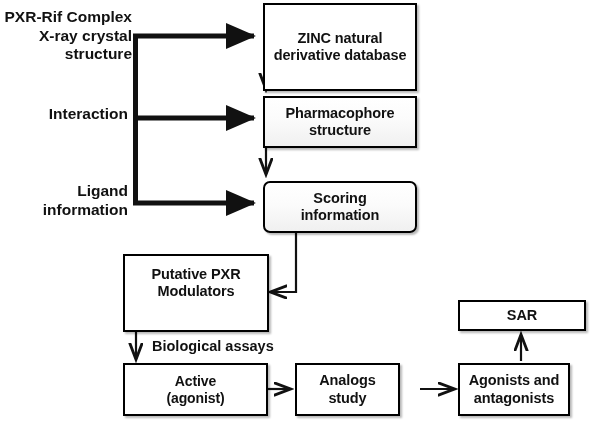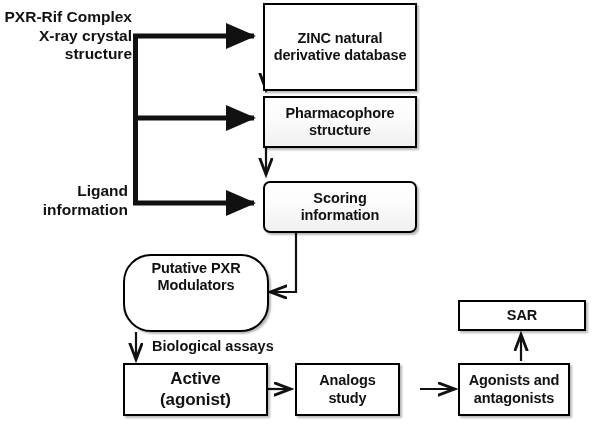--- a/index.html
+++ b/index.html
@@ -84,44 +84,45 @@
 
     <path class="wire-thin" d="M136,332 L136,359" marker-end="url(#ahThin)"></path>
 
     <path class="wire-thin" d="M268,389 L290,389" marker-end="url(#ahThin)"></path>
     <path class="wire-thin" d="M420,389 L454,389" marker-end="url(#ahThin)"></path>
     <path class="wire-thin" d="M521,361 L521,335" marker-end="url(#ahThin)"></path>
   </svg>
 
   <div class="label right" style="left:4px; top:8px; width:128px; font-size:15.5px;">PXR-Rif Complex X-ray crystal structure</div>
 
+  <div class="label right" style="left:4px; top:105px; width:124px; font-size:15.5px;">Interaction</div>
 
   <div class="label right" style="left:0px; top:182px; width:128px; font-size:15.5px;">Ligand information</div>
 
   <div class="node" style="left:263px; top:3px; width:154px; height:88px; font-size:14.5px;">
     <span class="txt">ZINC natural
 derivative database</span>
   </div>
 
   <div class="node shaded" style="left:263px; top:96px; width:154px; height:52px; font-size:14.5px;">
     <span class="txt">Pharmacophore
 structure</span>
   </div>
 
   <div class="node shaded" style="left:263px; top:181px; width:154px; height:52px; font-size:14.5px;border-radius:7px;">
     <span class="txt">Scoring
 information</span>
   </div>
 
-  <div class="node" style="left:123px; top:254px; width:146px; height:78px; font-size:14.5px; align-items:flex-start; padding-top:4px;border-radius:28px;">
+  <div class="node" style="left:123px; top:254px; width:146px; height:78px; font-size:14.5px; align-items:flex-start; padding-top:10px;">
     <span class="txt">Putative PXR
 Modulators</span>
   </div>
 
-  <div class="node" style="left:123px; top:363px; width:145px; height:53px; font-size:17px;">
+  <div class="node" style="left:123px; top:363px; width:145px; height:53px; font-size:14px;">
     <span class="txt">Active
 (agonist)</span>
   </div>
 
   <div class="node" style="left:295px; top:363px; width:105px; height:53px; font-size:14.5px;">
     <span class="txt">Analogs study</span>
   </div>
 
   <div class="node" style="left:458px; top:363px; width:112px; height:53px; font-size:14.5px;">
     <span class="txt">Agonists and

